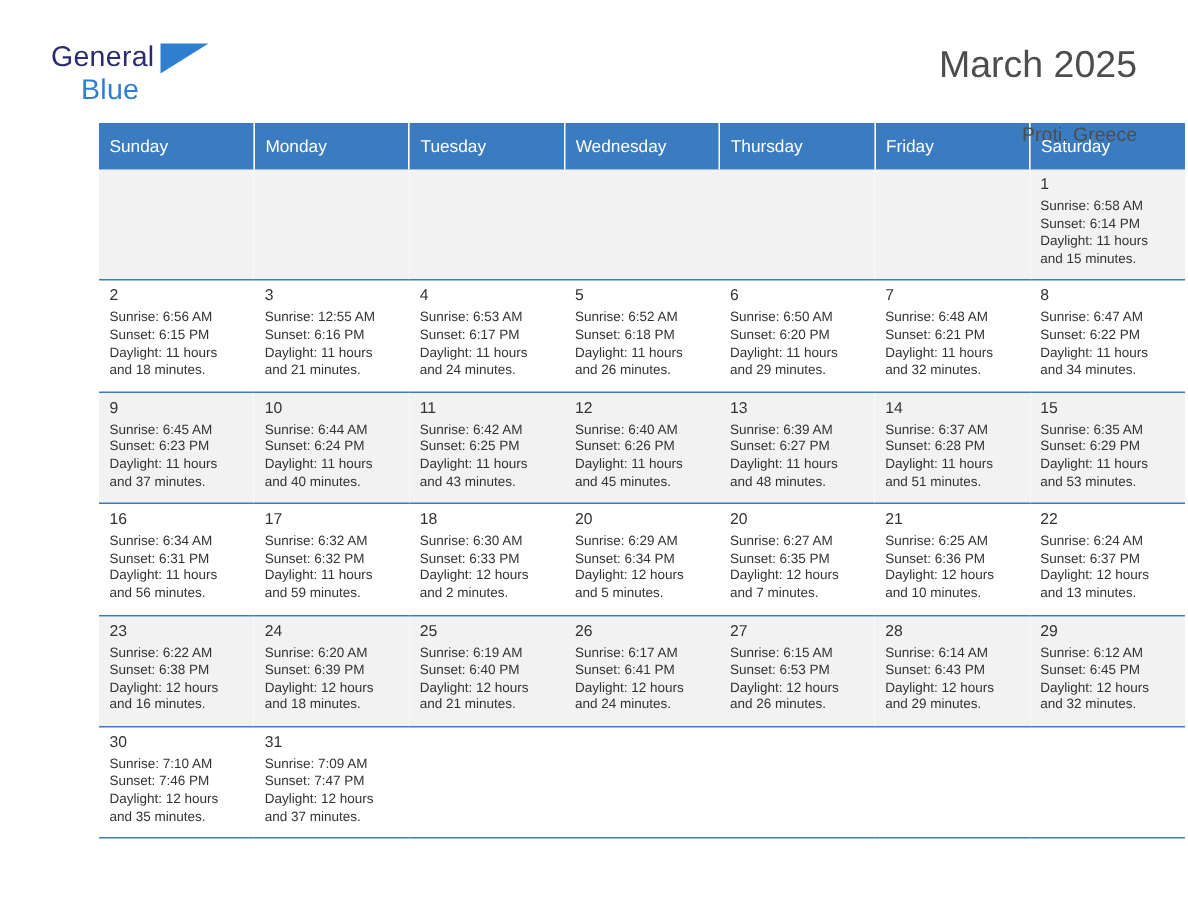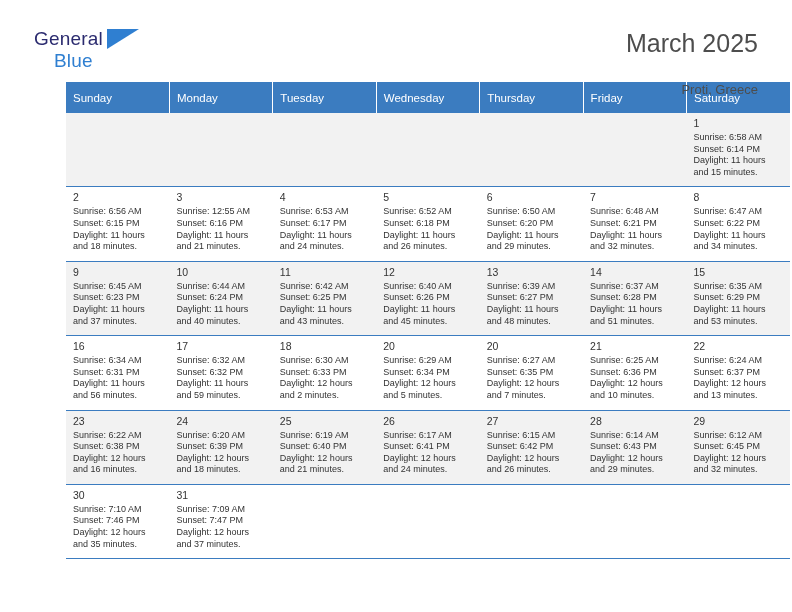--- a/index.html
+++ b/index.html
@@ -402,21 +402,21 @@
               <span>Sunrise: 6:17 AM</span>
               <span>Sunset: 6:41 PM</span>
               <span>Daylight: 12 hours</span>
               <span>and 24 minutes.</span>
             </span>
           </td>
           <td>
             <span class="daynum">27</span>
             <span class="info">
               <span>Sunrise: 6:15 AM</span>
-              <span>Sunset: 6:42 PM</span>
+              <span>Sunset: 6:53 PM</span>
               <span>Daylight: 12 hours</span>
               <span>and 26 minutes.</span>
             </span>
           </td>
           <td>
             <span class="daynum">28</span>
             <span class="info">
               <span>Sunrise: 6:14 AM</span>
               <span>Sunset: 6:43 PM</span>
               <span>Daylight: 12 hours</span>

